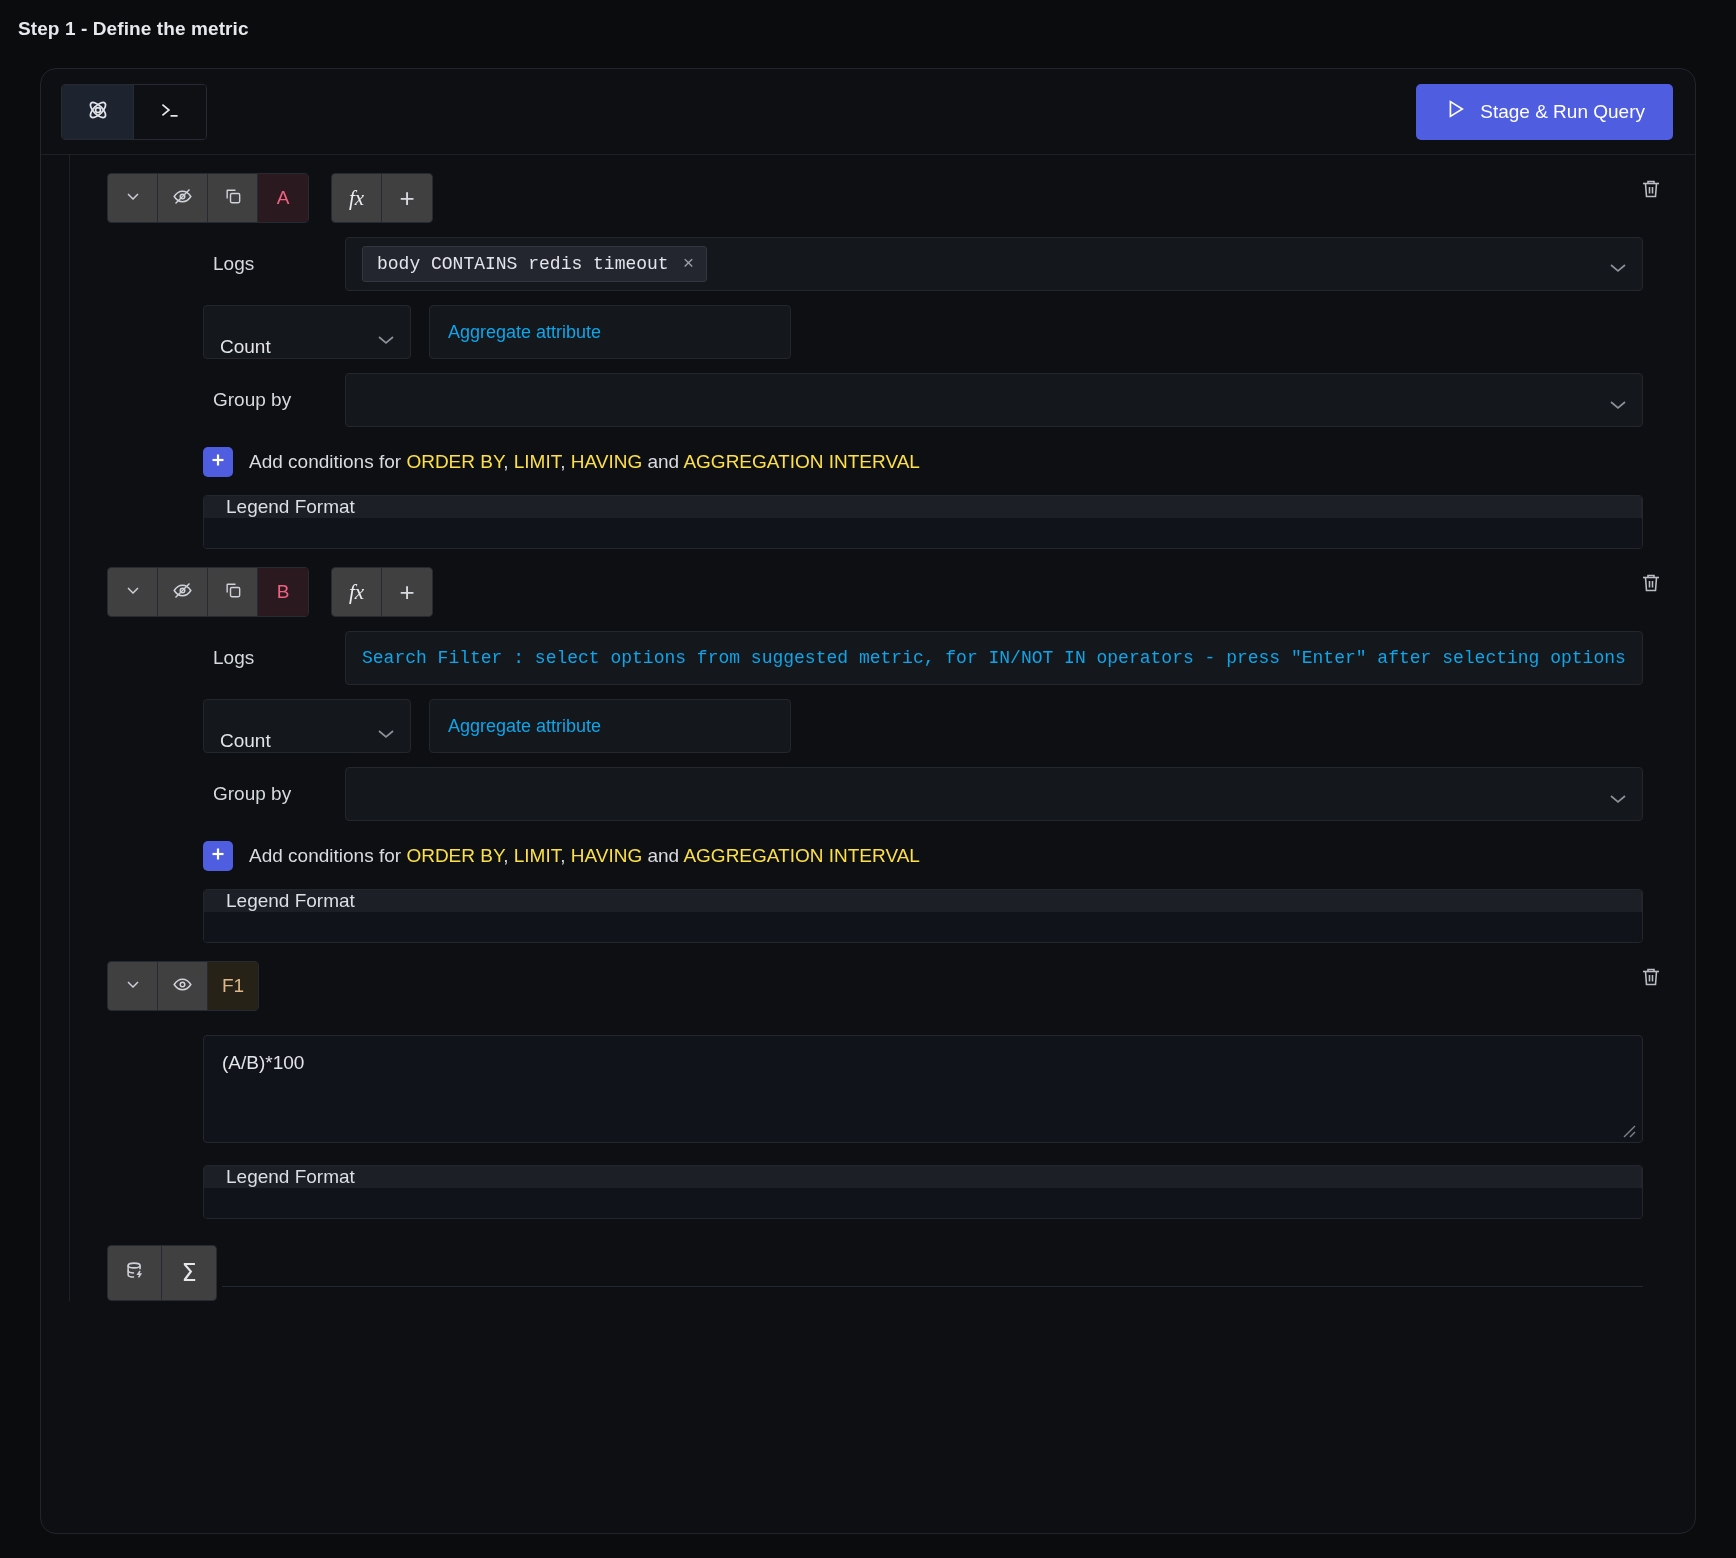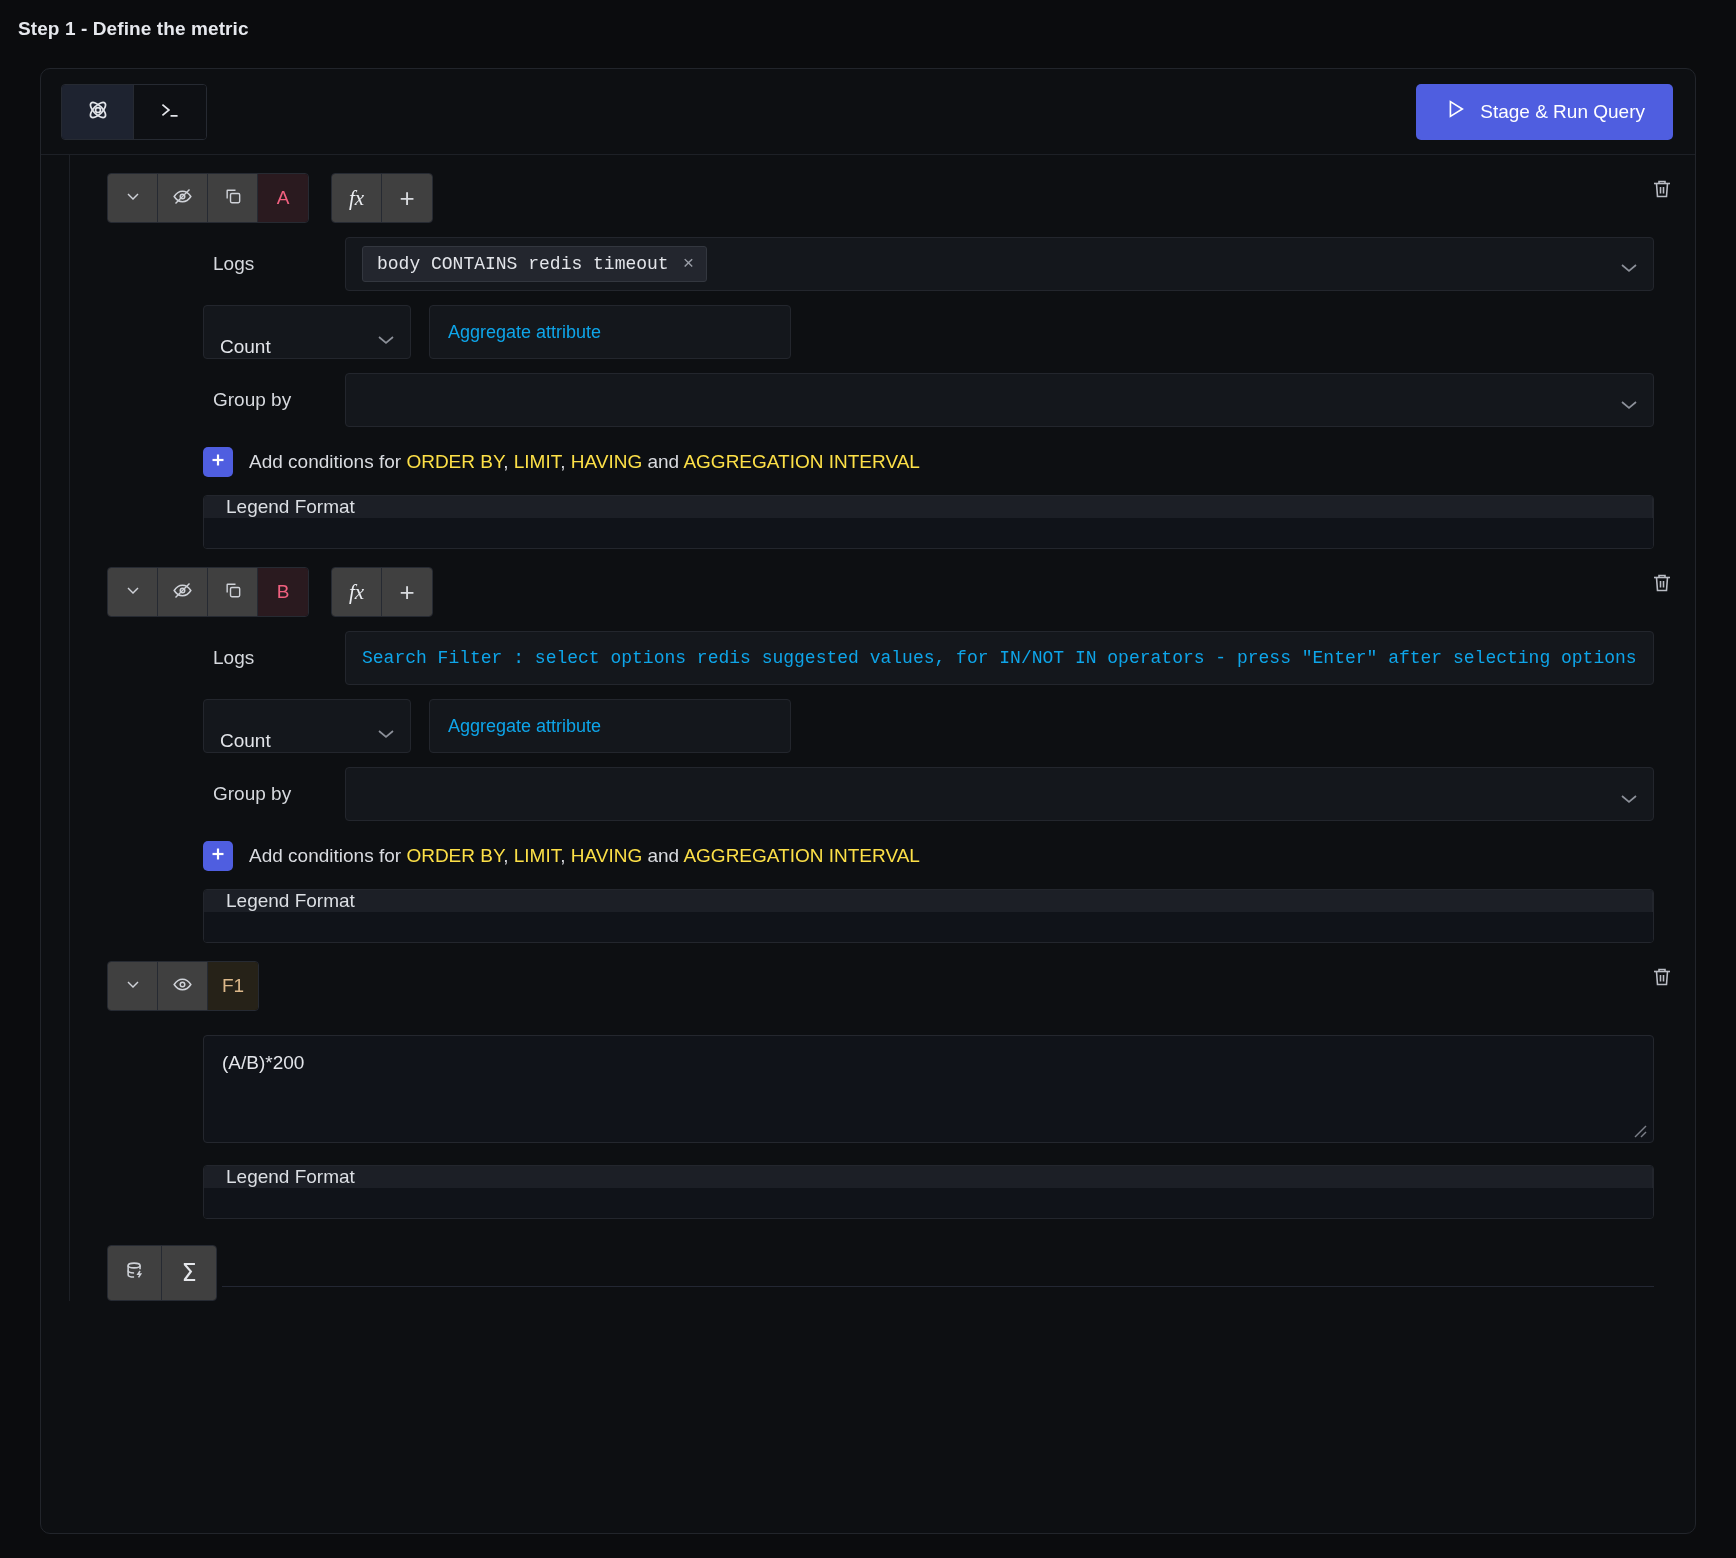--- a/index.html
+++ b/index.html
@@ -16,21 +16,21 @@
   .step-title {
     font-size: 19px; font-weight: bold; color: #e6e8ed;
     padding: 18px 0 0 18px; letter-spacing: .1px;
   }
 
   .builder-shell {
     position: absolute;
     left: 40px; top: 68px;
     width: 1656px; height: 1466px;
     border: 1px solid #22252b;
-    border-radius: 10px;
+    border-radius: 16px;
     background: #0d0f12;
   }
 
   
   .topbar {
     position: relative; height: 86px;
     border-bottom: 1px solid #1d2026;
     display:flex; align-items:center; justify-content:space-between;
     padding: 0 22px 0 20px;
   }
@@ -390,21 +390,21 @@
                   <line x1="13.5" y1="10" x2="13.5" y2="16.5"></line>
                 </svg>
               </span>
             </div>
           </div>
 
           <div class="fields">
             <div class="row">
               <div class="lbl-inline">Logs</div>
               <div class="field-box field-grow">
-                <span class="placeholder">Search Filter : select options redis suggested values, for IN/NOT IN operators - press "Enter" after selecting options</span>
+                <span class="placeholder">Search Filter : select options from suggested metric, for IN/NOT IN operators - press "Enter" after selecting options</span>
               </div>
             </div>
 
             <div class="row">
               <div class="select-box">
                 <span>Count</span>
                 <span class="caret">
                   <svg width="16" height="9" viewBox="0 0 16 9">
                       <polyline points="1,1.5 8,7.5 15,1.5"></polyline>
                     </svg>
@@ -483,21 +483,21 @@
                   <path d="M6.5 6.5l1 13h9l1-13"></path>
                   <line x1="10.5" y1="10" x2="10.5" y2="16.5"></line>
                   <line x1="13.5" y1="10" x2="13.5" y2="16.5"></line>
                 </svg>
               </span>
             </div>
           </div>
 
           <div class="formula-wrap">
             <div class="formula-box">
-              <span>(A/B)*200</span>
+              <span>(A/B)*100</span>
               <span class="resize-h">
                 <svg width="16" height="16" viewBox="0 0 16 16">
                   <line x1="3" y1="14" x2="14" y2="3"></line>
                   <line x1="9" y1="14" x2="14" y2="9"></line>
                 </svg>
               </span>
             </div>
 
             <div class="legendfmt" style="margin:22px 0 0 0;">
               <div class="pre">Legend Format</div>

